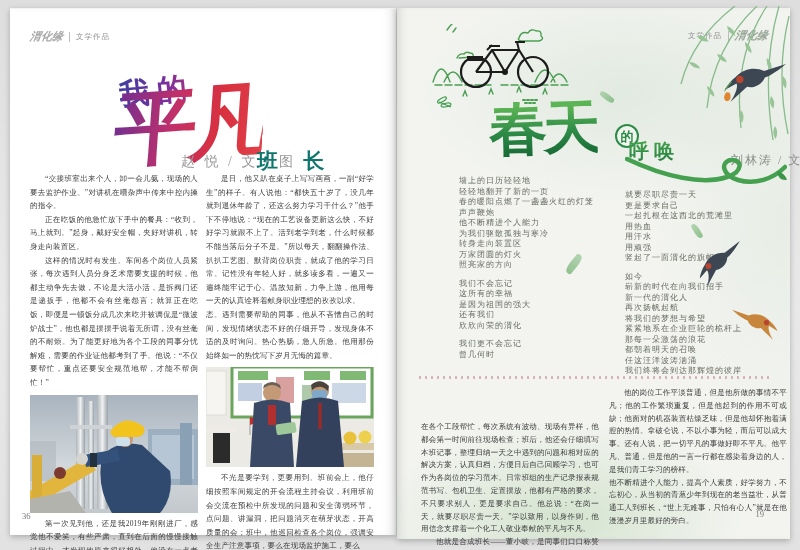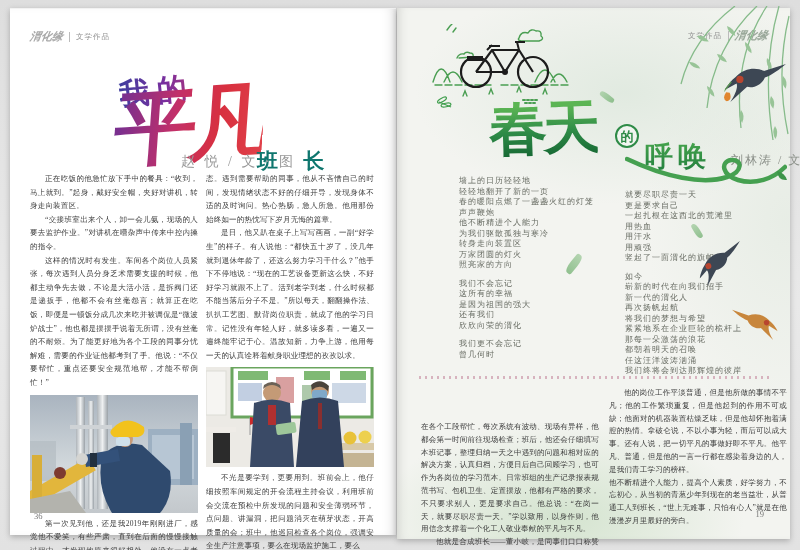--- a/index.html
+++ b/index.html
@@ -54,33 +54,33 @@
   .para { font-size:7.5px; line-height:13.6px; text-align:justify; color:#3b3b3b;
     text-indent:2em; letter-spacing:.2px; }
   .para.no-indent { text-indent:0; }
 
   
   .photo { position:relative; overflow:hidden; }
   .photo1 { width:168px; height:118px; margin:5px 0 4px 0; }
   .photo2 { width:168px; height:100px; margin:5px 0 4px 0; }
 
   .page-num { position:absolute; font-size:8.5px; color:#777; }
-  .pn-left { left:24px; bottom:14px;text-align:center; }
+  .pn-left { left:12px; bottom:14px;text-align:center; }
   .pn-right { right:26px; bottom:20px; }
 
   
   .rp-title { position:absolute; left:92px; top:92px; width:300px; height:100px; }
   .t-spring { position:absolute; left:0; top:0; font-size:58px; font-weight:900; line-height:1;
     letter-spacing:-4px; transform:rotate(-2deg);
     background-image:linear-gradient(180deg,#5cb554 10%,#2e8b47 55%,#186b35 95%);
     font-family:"Liberation Serif",serif; }
   .t-de { position:absolute; left:126px; top:24px; width:24px; height:24px; border:2px solid #2e8b47;
     border-radius:50%; color:#2e8b47; font-size:13px; font-weight:bold; text-align:center;
     line-height:21px; background:rgba(255,255,255,.4); }
-  .t-call { position:absolute; left:156px; top:38px; font-size:28px; font-weight:900;
+  .t-call { position:absolute; left:140px; top:38px; font-size:20px; font-weight:900;
     letter-spacing:5px; white-space:nowrap;
     background-image:linear-gradient(180deg,#4aa84f,#1d7a3c); font-family:"Liberation Serif",serif; }
   .t-byline-r { position:absolute; left:242px; top:52px; font-size:12px; color:#8a8f88;
     letter-spacing:2px; white-space:nowrap; }
   .ribbon { position:absolute; left:228px; top:145px; width:162px; height:42px; }
 
   
   .poem-col { position:absolute; width:165px; }
   .poem-col1 { left:62px; top:168px; }
   .poem-col2 { left:228px; top:182px; }
@@ -131,22 +131,22 @@
     </div>
 
     <div class="lp-title">
       <span class="t-wode grad-text">我的</span>
       <span class="t-pingfan grad-text">平凡</span>
       <span class="t-banzhang">班 长</span>
       <span class="t-byline-l">赵 悦 / 文 · 图</span>
     </div>
 
     <div class="lp-col lp-col1">
+      <p class="para">“交接班室出来个人，卸一会儿氨，现场的人要去监护作业。”对讲机在嘈杂声中传来中控内操的指令。</p>
       <p class="para">正在吃饭的他急忙放下手中的餐具：“收到，马上就到。”起身，戴好安全帽，夹好对讲机，转身走向装置区。</p>
-      <p class="para">“交接班室出来个人，卸一会儿氨，现场的人要去监护作业。”对讲机在嘈杂声中传来中控内操的指令。</p>
       <p class="para">这样的情况时有发生。车间各个岗位人员紧张，每次遇到人员分身乏术需要支援的时候，他都主动争先去做，不论是大活小活，是拆阀门还是递扳手，他都不会有丝毫怨言；就算正在吃饭，即便是一顿饭分成几次来吃并被调侃是“微波炉战士”，他也都是摆摆手说着无所谓，没有丝毫的不耐烦。为了能更好地为各个工段的同事分忧解难，需要的作业证他都考到了手。他说：“不仅要帮忙，重点还要安全规范地帮，才能不帮倒忙！”</p>
 
       <div class="photo photo1">
         <svg width="168" height="118" viewBox="0 0 168 118">
           <defs>
             <linearGradient id="sky1" x1="0" y1="0" x2="0" y2="1">
               <stop offset="0" stop-color="#a9b4bf"></stop>
                 <stop offset=".6" stop-color="#d2d8dc"></stop>
                 <stop offset="1" stop-color="#c3c8cc"></stop>
             </linearGradient>
@@ -182,22 +182,22 @@
             <path d="M82 34 Q96 18 114 32 Q116 40 108 42 L84 42 Q78 38 82 34 Z" fill="#f2c21d"></path>
           </g>
           <path d="M0 104 L40 96 L56 118 L0 118 Z" fill="#b3b3ad"></path>
         </svg>
       </div>
 
       <p class="para">第一次见到他，还是我2019年刚刚进厂，感觉他不爱笑，有些严肃，直到在后面的慢慢接触过程中，才发现他原来很好相处。他没有一点老师傅的架子，工作上有什么困难都会主动帮忙，不懂的问题只要开口向他问，他就会把自己知道的全部都告诉我们，还会拉上别的主操一起来帮我们解决“疑难杂症”。他不仅关注班组成员的工作，还不忘关心同事的身体健康、心理状</p>
     </div>
 
     <div class="lp-col lp-col2">
+      <p class="para">是日，他又趴在桌子上写写画画，一副“好学生”的样子。有人说他：“都快五十岁了，没几年就到退休年龄了，还这么努力学习干什么？”他手下不停地说：“现在的工艺设备更新这么快，不好好学习就跟不上了。活到老学到老，什么时候都不能当落后分子不是。”所以每天，翻翻操作法、扒扒工艺图、默背岗位职责，就成了他的学习日常。记性没有年轻人好，就多读多看，一遍又一遍终能牢记于心。温故知新，力争上游，他用每一天的认真诠释着献身职业理想的孜孜以求。</p>
       <p class="para no-indent">态。遇到需要帮助的同事，他从不吝惜自己的时间，发现情绪状态不好的仔细开导，发现身体不适的及时询问。热心热肠，急人所急。他用那份始终如一的热忱写下岁月无悔的篇章。</p>
-      <p class="para">是日，他又趴在桌子上写写画画，一副“好学生”的样子。有人说他：“都快五十岁了，没几年就到退休年龄了，还这么努力学习干什么？”他手下不停地说：“现在的工艺设备更新这么快，不好好学习就跟不上了。活到老学到老，什么时候都不能当落后分子不是。”所以每天，翻翻操作法、扒扒工艺图、默背岗位职责，就成了他的学习日常。记性没有年轻人好，就多读多看，一遍又一遍终能牢记于心。温故知新，力争上游，他用每一天的认真诠释着献身职业理想的孜孜以求。</p>
 
       <div class="photo photo2">
         <svg width="168" height="100" viewBox="0 0 168 100">
           <rect width="168" height="100" fill="#eceae5"></rect>
           <g>
             <rect x="26" y="0" width="140" height="50" fill="#ffffff" stroke="#6aa55e" stroke-width="3"></rect>
             <rect x="32" y="4" width="30" height="9" fill="#7fb974"></rect>
             <rect x="98" y="4" width="26" height="9" fill="#7fb974"></rect>
             <rect x="134" y="4" width="26" height="9" fill="#7fb974"></rect>
             <rect x="32" y="16" width="24" height="18" fill="#c2cfe2"></rect>

